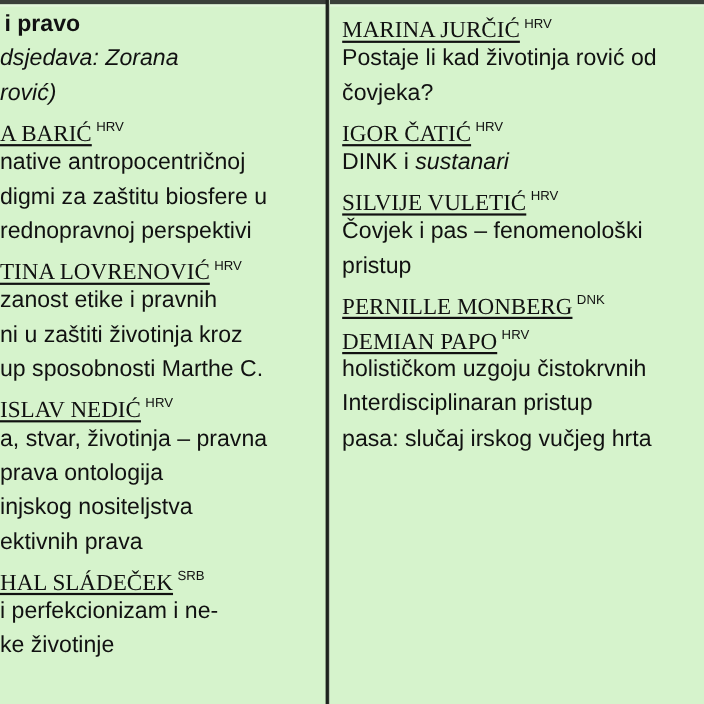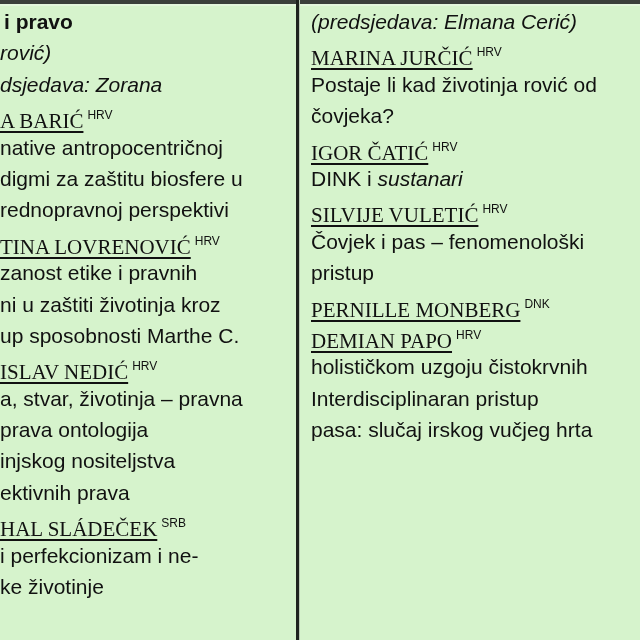--- a/index.html
+++ b/index.html
@@ -74,22 +74,22 @@
     }
   </style>
 </head>
 <body>
 
 <div class="top-border"></div>
 <div class="divider"></div>
 
 <div class="col col-left">
   <span class="line bold" style="padding-left:4px">i pravo</span>
+  <span class="line ital" style="padding-left:0px">dsjedava: Zorana</span>
   <span class="line ital" style="padding-left:0px">rović)</span>
-  <span class="line ital" style="padding-left:0px">dsjedava: Zorana</span>
 
   <span class="line">
     <span class="name">A BARIĆ</span><span class="sup">HRV</span>
   </span>
   <span class="line">native antropocentričnoj</span>
   <span class="line">digmi za zaštitu biosfere u</span>
   <span class="line">rednopravnoj perspektivi</span>
 
   <span class="line">
     <span class="name">TINA LOVRENOVIĆ</span><span class="sup">HRV</span>
@@ -107,21 +107,20 @@
   <span class="line">ektivnih prava</span>
 
   <span class="line">
     <span class="name">HAL SLÁDEČEK</span><span class="sup">SRB</span>
   </span>
   <span class="line">i perfekcionizam i ne-</span>
   <span class="line">ke životinje</span>
 </div>
 
 <div class="col col-right">
-  <span class="line ital">(predsjedava: Elmana Cerić)</span>
 
   <span class="line">
     <span class="name">MARINA JURČIĆ</span><span class="sup">HRV</span>
   </span>
   <span class="line">Postaje li kad životinja rović od</span>
   <span class="line">čovjeka?</span>
 
   <span class="line">
     <span class="name">IGOR ČATIĆ</span><span class="sup">HRV</span>
   </span>

